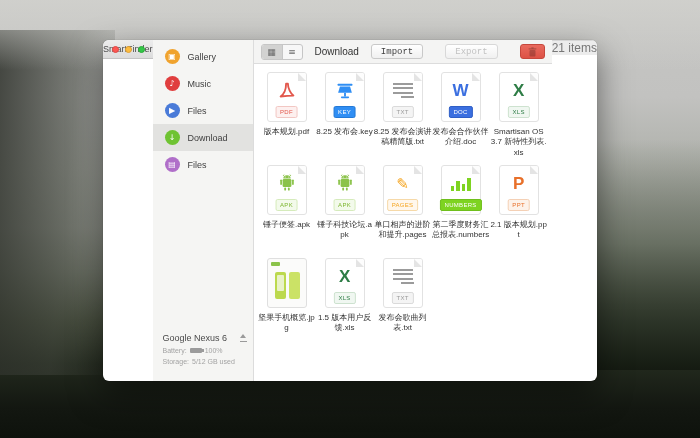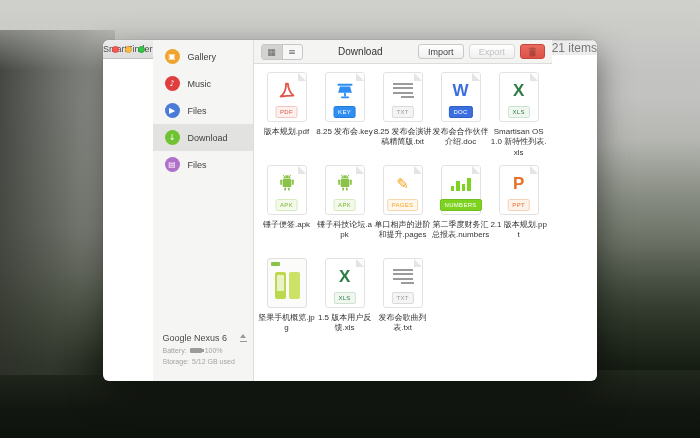--- a/index.html
+++ b/index.html
@@ -57,21 +57,21 @@
   
   .main { flex:1 1 auto; display:flex; flex-direction:column; min-width:0; background:#fff; }
   .toolbar { height:24px; flex:0 0 auto; background:#f4f4f3; border-bottom:1px solid #dcdcdc;
     display:flex; align-items:center; padding:0 7px; }
   .seg { display:flex; border:1px solid #c6c6c6; border-radius:3px; overflow:hidden; background:#f7f7f7; }
   .seg-btn { width:20px; height:14px; display:flex; align-items:center; justify-content:center;
     font-size:9px; color:#6b6b6b; font-family:"DejaVu Sans",sans-serif; cursor:pointer; }
   .seg-btn.active { background:#d2d2d1; }
   .seg-btn + .seg-btn { border-left:1px solid #c6c6c6; }
   .tb-title { flex:1; text-align:center; font-size:10px; color:#333; }
-  .tb-buttons { display:flex; gap:5px; align-items:center; }
+  .tb-buttons { display:flex; gap:22px; align-items:center;font-family:Liberation Mono, monospace; }
   .btn { height:15px; padding:0 9px; background:linear-gradient(#ffffff,#f0f0f0); border:1px solid #c9c9c9;
     border-radius:3px; font-size:9px; color:#3f3f3f; display:flex; align-items:center; cursor:pointer; }
   .btn.disabled { color:#c2c2c2; border-color:#d8d8d8; }
   .btn-delete { width:25px; height:15px; border-radius:3px; border:1px solid #c6483d;
     background:linear-gradient(#e96a5e,#dd5246); display:flex; align-items:center; justify-content:center; cursor:pointer; }
 
   
   .grid { flex:1 1 auto; display:grid; grid-template-columns:repeat(5,1fr); grid-auto-rows:93px;
     padding:8px 4px 0; overflow:hidden; }
   .tile { display:flex; flex-direction:column; align-items:center; cursor:pointer; }
@@ -256,21 +256,21 @@
         </div>
 
         <div class="tile">
           <div class="doc">
             <div class="fold"></div>
             <div class="glyphbox">
                 <span class="letter l-xls">X</span>
               </div>
             <div class="badge b-xls">XLS</div>
           </div>
-          <div class="fname">Smartisan OS 1.0 新特性列表.xls</div>
+          <div class="fname">Smartisan OS 3.7 新特性列表.xls</div>
         </div>
 
         <div class="tile">
           <div class="doc">
             <div class="fold"></div>
             <div class="glyphbox">
                 <svg width="22" height="22" viewBox="0 0 24 24" fill="#8bc34a">
                   <path d="M7.8 3.2l1-1.4M16.2 3.2l-1-1.4" stroke="#8bc34a" stroke-width="1"></path>
                   <path d="M8 6a4 3.6 0 0 1 8 0z"></path>
                   <rect x="7.2" y="6.6" width="9.6" height="8.8" rx="1.4"></rect>

